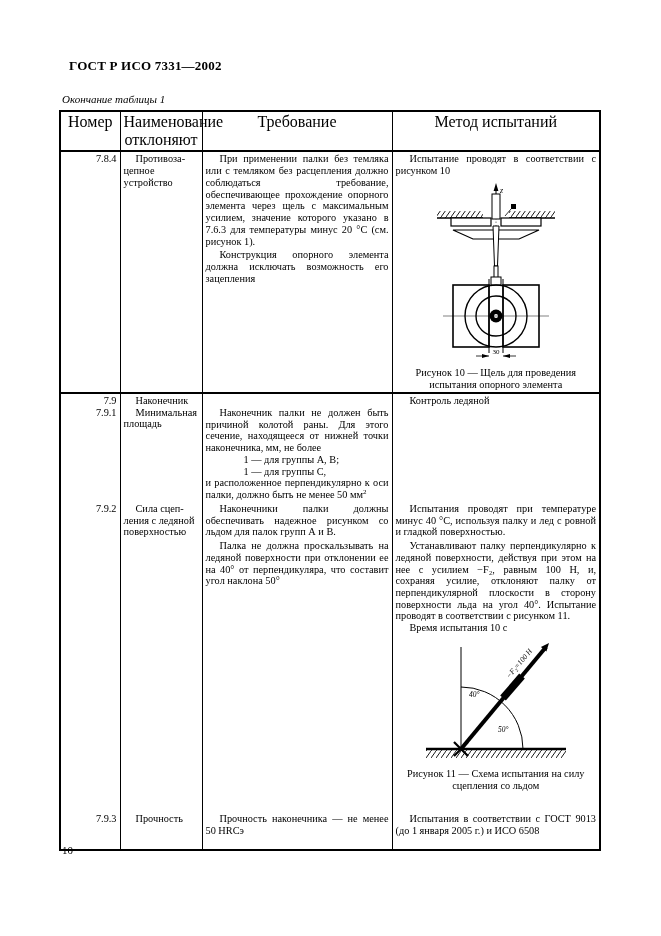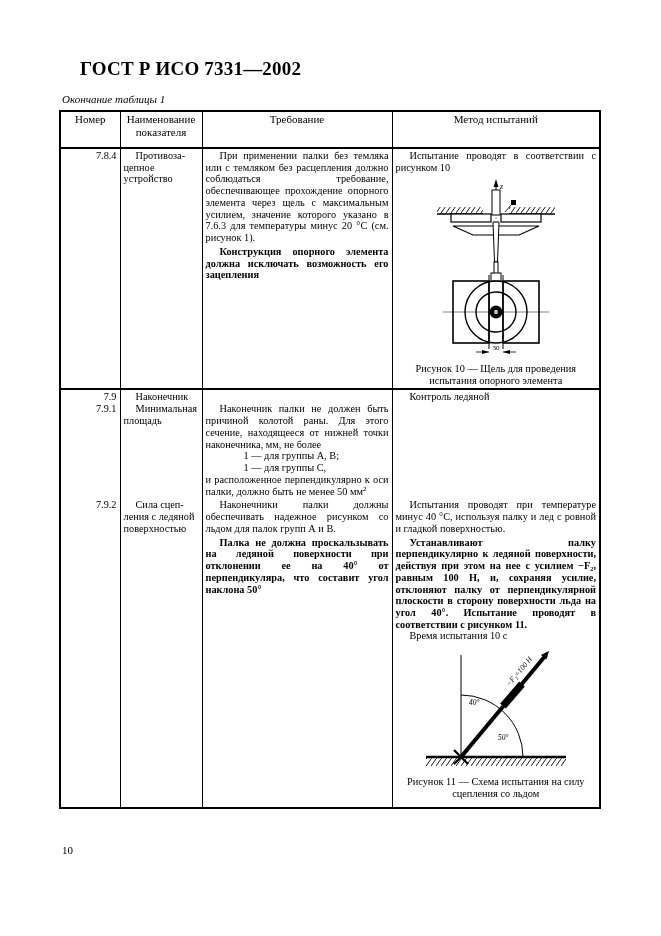--- a/index.html
+++ b/index.html
@@ -1,34 +1,34 @@
 <!DOCTYPE html>
 <html><head>
 <meta charset="utf-8">
 <style>
   html,body { margin:0; padding:0; background:#ffffff; }
   .page {
     position:relative; width:661px; height:936px; background:#fff;
     font-family:"Liberation Serif", serif; color:#000; overflow:hidden;
   }
-  .doc-header { position:absolute; left:80px; top:58px; font-size:19px; font-weight:bold; letter-spacing:0.2px; }
+  .doc-header { position:absolute; left:69px; top:58px; font-size:13px; font-weight:bold; letter-spacing:0.2px; }
   .table-caption { position:absolute; left:62px; top:93px; font-size:11px; font-style:italic; }
 
   table.gost { position:absolute; left:59px; top:110px; width:540px;
     border-collapse:collapse; table-layout:fixed; border:2px solid #000;
     font-size:10.3px; line-height:1.14; }
   table.gost th, table.gost td { border-left:1px solid #000; border-right:1px solid #000; vertical-align:top; padding:1px 3px; }
-  thead th { border-bottom:2px solid #000; font-weight:normal; font-size:11px; text-align:center; vertical-align:middle; height:33px; padding:2px; }
+  thead th { border-bottom:2px solid #000; font-weight:normal; font-size:16px; text-align:center; vertical-align:middle; height:33px; padding:2px; }
   tr.row-sep td { border-top:2px solid #000;margin-top:21px; }
   td.c-num { text-align:right; white-space:pre-line; padding-top:2px; }
   td.c-name { white-space:normal; }
   .name-p { margin:0; text-indent:12px; white-space:pre-line; }
   p.jt { margin:0; text-align:justify; }
   p.ind { text-indent:14px; }
-  p.gap { margin-top:2px;font-weight:bold; }
+  p.gap { margin-top:2px; }
   p.li { margin:0; padding-left:38px; text-align:left; }
   p.offset { margin-top:12px; }
   sup { font-size:7px; line-height:0; }
   .figure { margin:5px auto 0; text-align:center; }
   .fig-caption { font-size:10.3px; text-align:center; margin:2px auto 0; width:196px; line-height:1.18; }
   .page-number { position:absolute; left:62px; top:844px; font-size:11px; }
   svg text { font-family:"Liberation Serif", serif; fill:#000; }
 </style>
 </head>
 <body>
@@ -42,21 +42,21 @@
     <colgroup>
       <col style="width:60px">
         <col style="width:82px">
         <col style="width:190px">
         <col style="width:208px">
     </colgroup>
     <thead>
       <tr>
         <th style="white-space:pre-line">Номер</th>
         <th style="white-space:pre-line">Наименование
-показателя</th>
+отклоняют</th>
         <th>Требование</th>
         <th>Метод испытаний</th>
       </tr>
     </thead>
     <tbody>
 
       <tr style="height:238px">
         <td class="c-num">7.8.4</td>
         <td class="c-name">
           <p class="name-p">Противоза-
@@ -180,19 +180,31 @@
 
               <text x="48" y="58" font-size="7.5" font-style="italic">40°</text>
               <text x="77" y="93" font-size="7.5" font-style="italic">50°</text>
               <text transform="translate(100,26) rotate(-50)" text-anchor="middle" font-size="7.5" font-style="italic">−F₂=100 Н</text>
             </svg>
             <div class="fig-caption">Рисунок 11 — Схема испытания на силу сцепления со льдом</div>
           </div>
         </td>
       </tr>
 
+      <tr style="height:38px">
+        <td class="c-num">7.9.3</td>
+        <td class="c-name">
+          <p class="name-p">Прочность</p>
+        </td>
+        <td class="c-req">
+          <p class="jt ind">Прочность наконечника — не менее 50 HRCэ</p>
+        </td>
+        <td class="c-met">
+          <p class="jt ind">Испытания в соответствии с ГОСТ 9013 (до 1 января 2005 г.) и ИСО 6508</p>
+        </td>
+      </tr>
 
     </tbody>
   </table>
 
   <div class="page-number">10</div>
 
 </div>
 
 </body></html>

